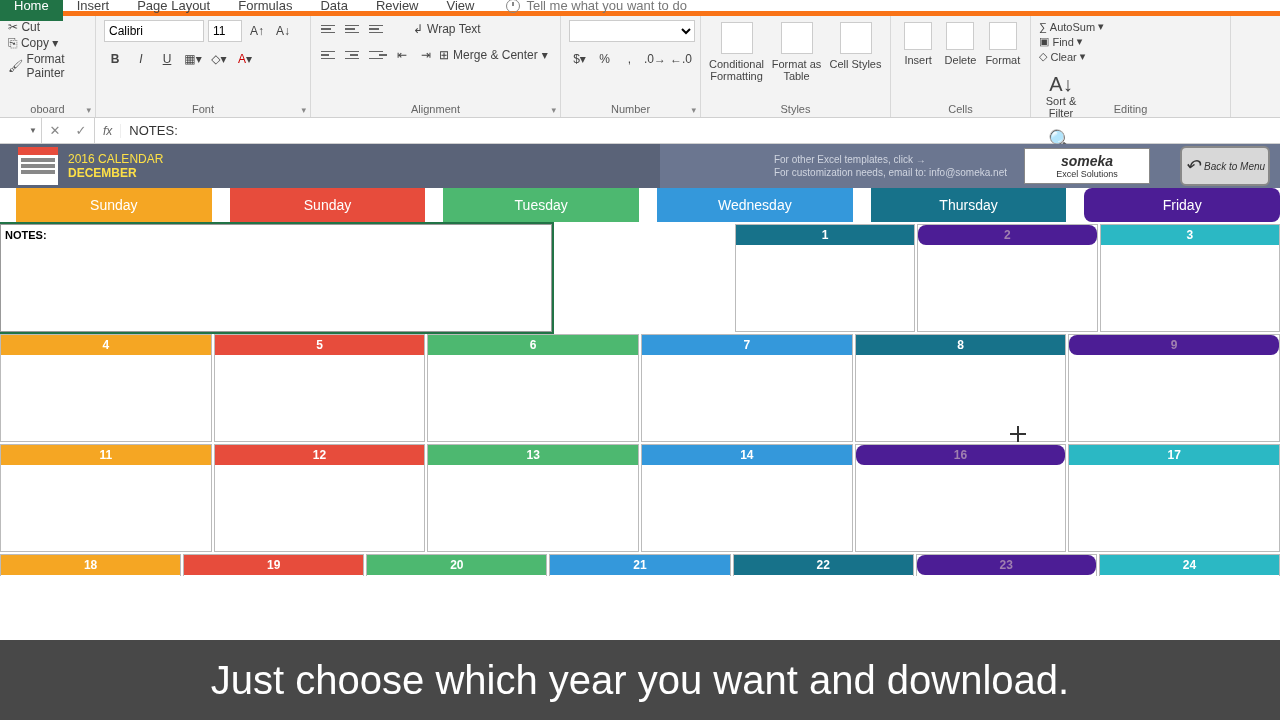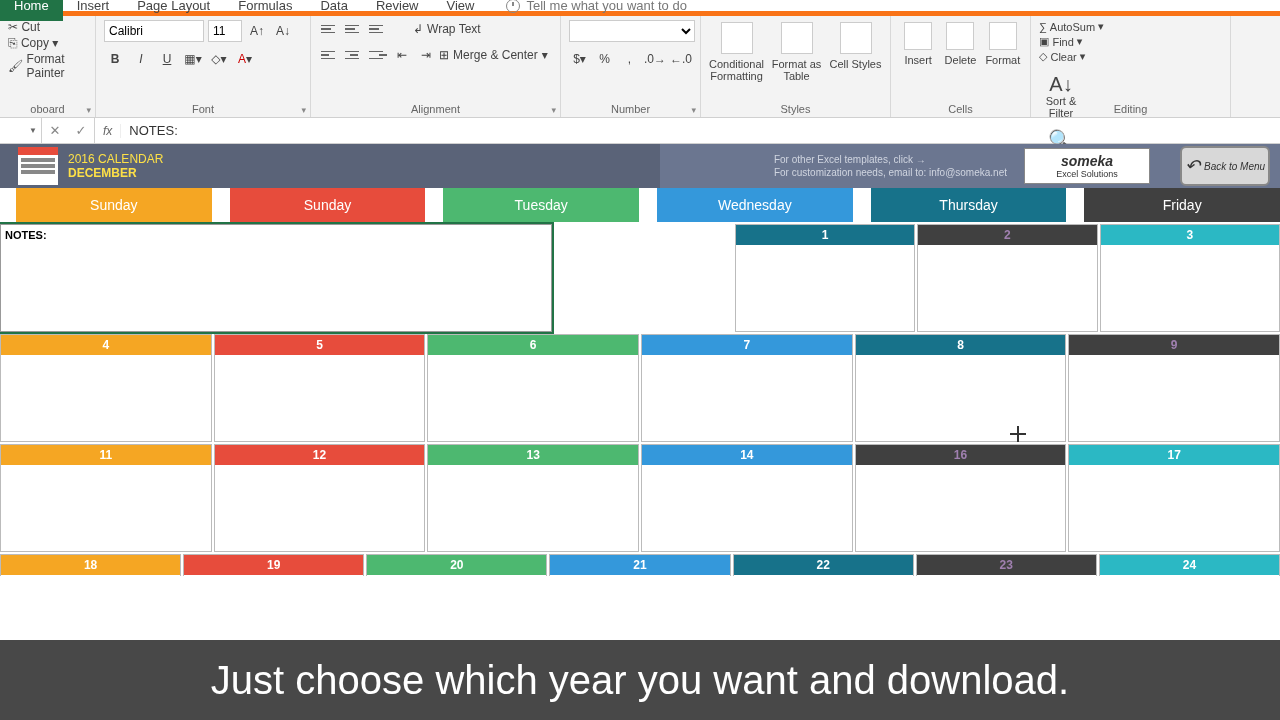--- a/index.html
+++ b/index.html
@@ -76,21 +76,21 @@
 .cal-cell { flex:1; height:108px; border:1px solid #bbb; display:flex; flex-direction:column; background:#fff; }
 .cell-num { height:20px; color:#fff; font-size:12px; font-weight:bold; display:flex; align-items:center; justify-content:center; }
 .notes-cell { flex:3; border:1px solid #999; background:#fff; height:108px; padding:4px; font-size:11px; position:relative; }
 .notes-cell.selected { outline:2px solid #217346; }
 
 .col-sun { background:#f5a623; }
 .col-mon { background:#e74c3c; }
 .col-tue { background:#4db870; }
 .col-wed { background:#3498db; }
 .col-thu { background:#17728a; }
-.col-fri { background:#404040; }
+.col-fri { background:#4c1d95;border-radius:8px; }
 .col-sat { background:#2bb8c4; }
 
 .overlay-text { position:absolute; bottom:0; left:0; right:0; height:80px; background:rgba(40,40,40,0.85); color:#fff; font-size:40px; display:flex; align-items:center; justify-content:center; font-family: Arial, sans-serif; }
 
 .cursor-cross { position:absolute; top:282px; left:1010px; width:16px; height:16px; pointer-events:none; }
 .cursor-cross::before, .cursor-cross::after { content:''; position:absolute; background:#333; }
 .cursor-cross::before { left:7px; top:0; width:2px; height:16px; }
 .cursor-cross::after { top:7px; left:0; height:2px; width:16px; }
 
 .fri-num { color:#a080b0 !important; }

